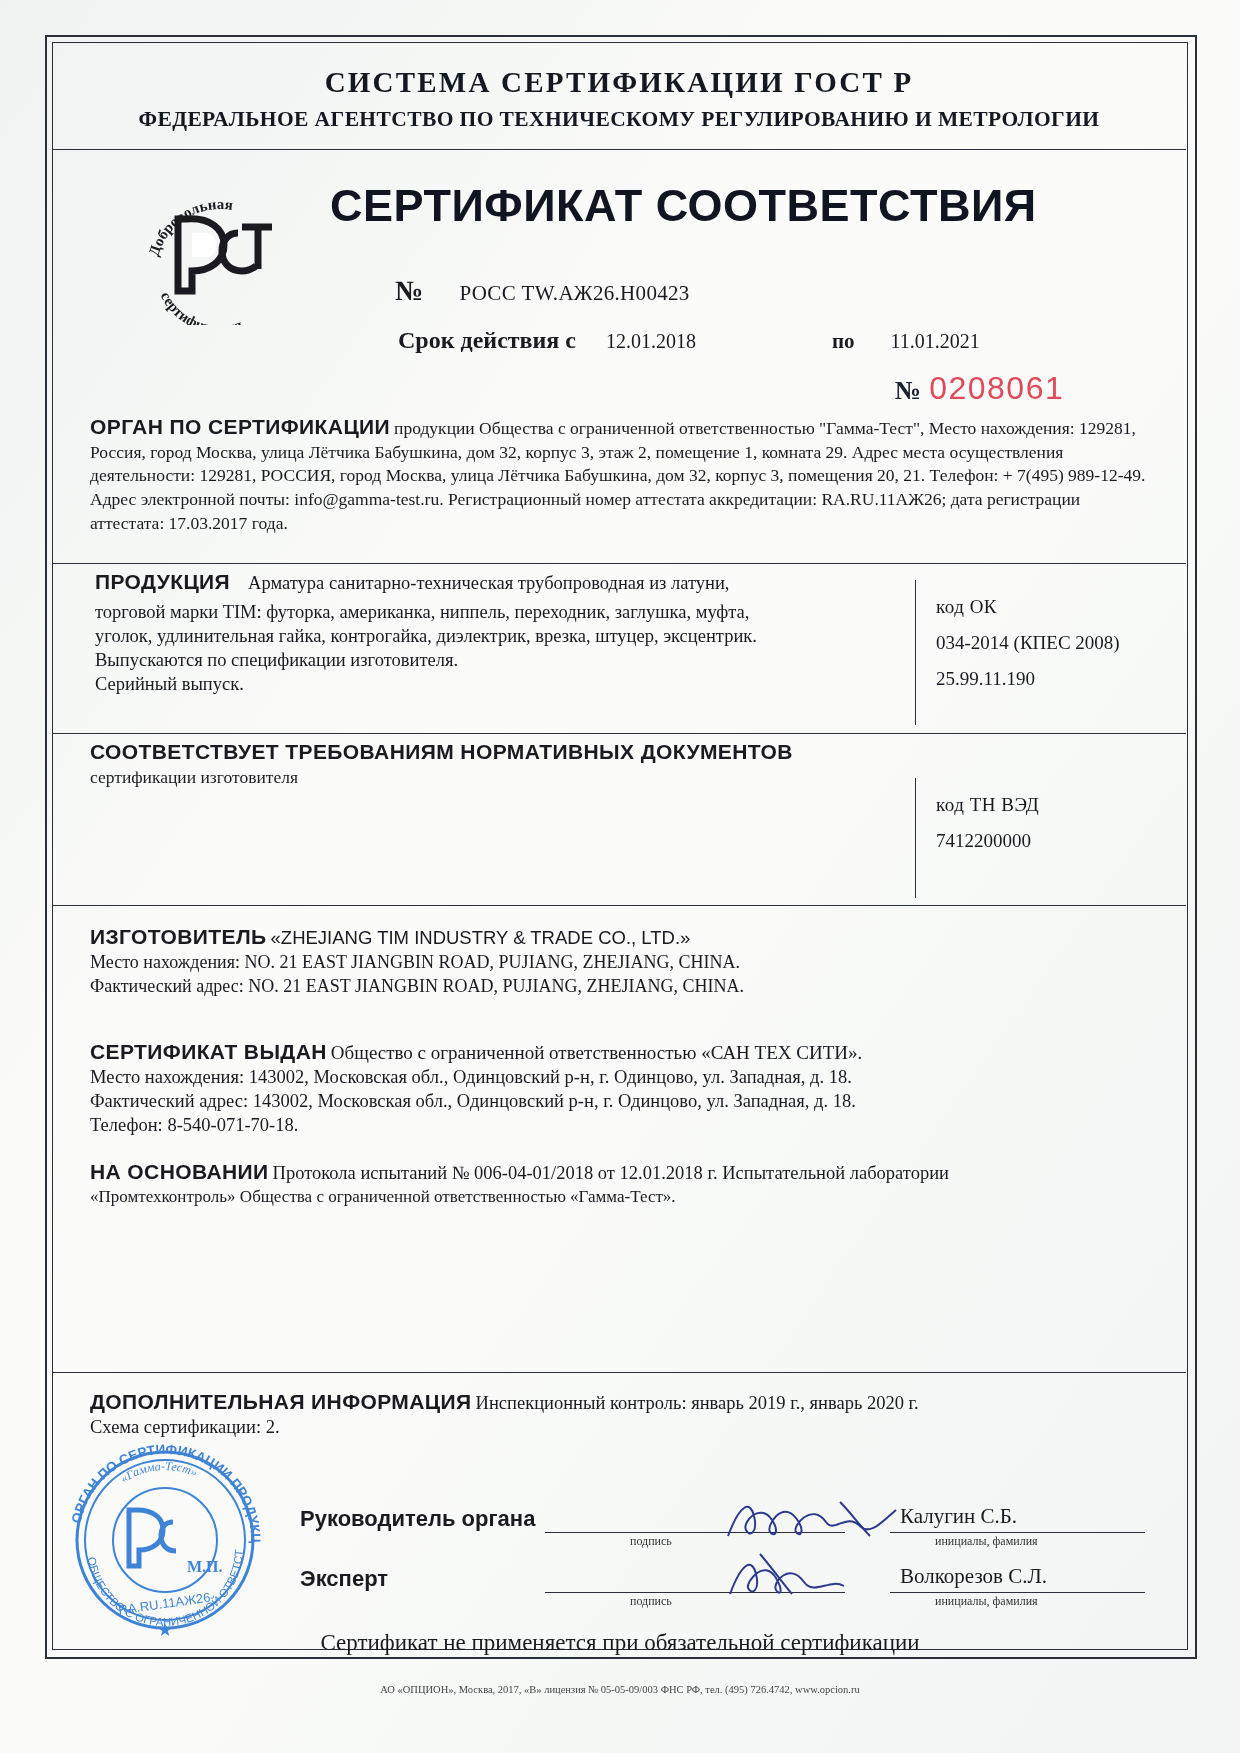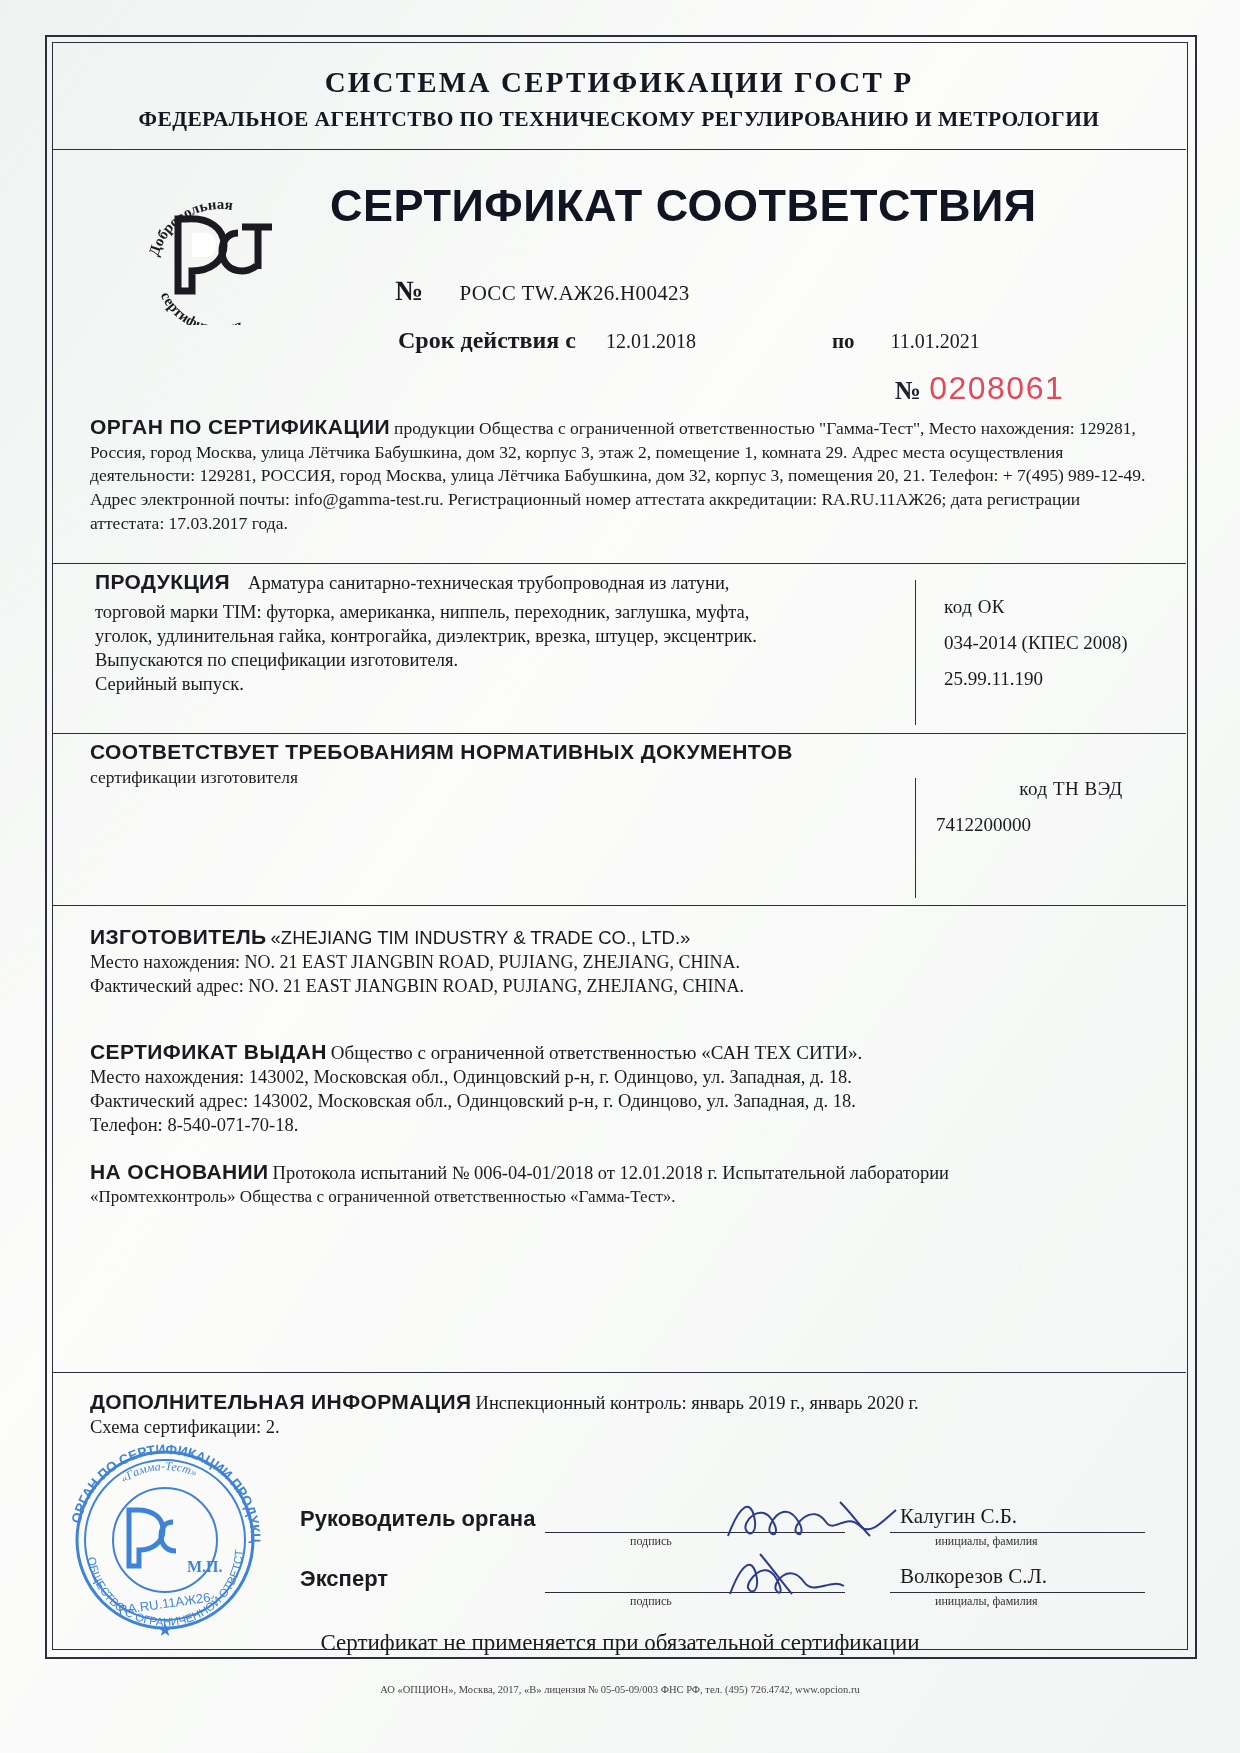--- a/index.html
+++ b/index.html
@@ -276,28 +276,28 @@
     </div>
   </div>
 
   <div class="hr-line" style="left:52px; top:733px; width:1134px;"></div>
 
   <div class="sec" id="conform">
     <div class="sec-title">СООТВЕТСТВУЕТ ТРЕБОВАНИЯМ НОРМАТИВНЫХ ДОКУМЕНТОВ</div>
     <div class="sub">сертификации изготовителя</div>
   </div>
 
-  <div class="code-box" style="left:915px; top:580px; width:270px; height:145px; padding-left:28px;">
+  <div class="code-box" style="left:915px; top:580px; width:270px; height:145px; padding-left:20px;">
     <div class="ctitle" style="margin-top:16px;">код ОК</div>
     <div class="cval">034-2014 (КПЕС 2008)</div>
     <div class="cval">25.99.11.190</div>
   </div>
 
   <div class="code-box" style="left:915px; top:778px; width:270px; height:120px; padding-left:20px;">
-    <div class="ctitle" style="text-align:center;">код ТН ВЭД</div>
+    <div class="ctitle" style="margin-top:16px;">код ТН ВЭД</div>
     <div class="cval">7412200000</div>
   </div>
 
   <div class="hr-line" style="left:52px; top:905px; width:1134px;"></div>
 
   <div class="sec" id="maker">
     <span class="sec-title">ИЗГОТОВИТЕЛЬ</span>
     <span class="mname">«ZHEJIANG TIM INDUSTRY &amp; TRADE CO., LTD.»</span>
     <div class="mline">Место нахождения: NO. 21 EAST JIANGBIN ROAD, PUJIANG, ZHEJIANG, CHINA.</div>
     <div class="mline">Фактический адрес: NO. 21 EAST JIANGBIN ROAD, PUJIANG, ZHEJIANG, CHINA.</div>

